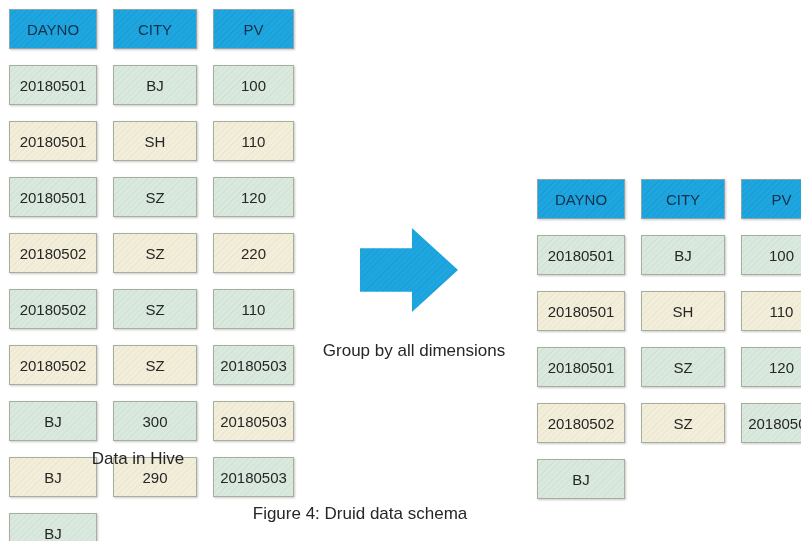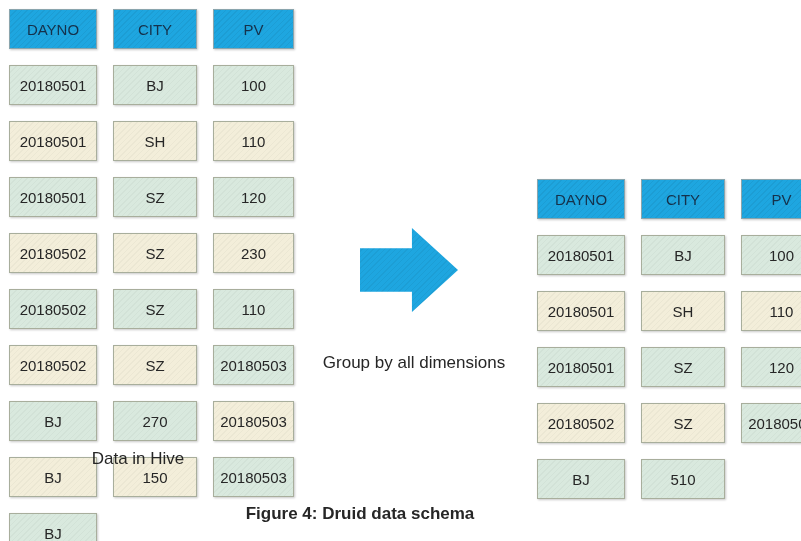--- a/index.html
+++ b/index.html
@@ -67,35 +67,34 @@
     background-color: #1ea6e0;
     background-image: repeating-linear-gradient(135deg,
       rgba(0,0,0,0.05) 0px, rgba(0,0,0,0.05) 1px,
       transparent 1px, transparent 4px);
     clip-path: polygon(0 24%, 53% 24%, 53% 0, 100% 50%, 53% 100%, 53% 76%, 0 76%);
     filter: drop-shadow(1px 1px 1px rgba(100,100,100,0.5));
   }
   .arrow-label {
     position: absolute;
     left: 299px;
-    top: 353px;
+    top: 341px;
     width: 230px;
     text-align: center;
     font-size: 17px;
     color: #262626;
   }
   .figure-caption {
     position: absolute;
     left: 0;
     top: 504px;
     width: 720px;
     text-align: center;
     font-size: 17px;
     color: #262626;
-    font-weight: bold;
   }
 </style>
 </head>
 <body>
 
 <div class="canvas">
 
   <div id="hive-table" class="data-table" data-table="hive_table">
       <div class="cell header">DAYNO</div>
       <div class="cell header">CITY</div>
@@ -104,32 +103,32 @@
       <div class="cell green">BJ</div>
       <div class="cell green">100</div>
       <div class="cell cream">20180501</div>
       <div class="cell cream">SH</div>
       <div class="cell cream">110</div>
       <div class="cell green">20180501</div>
       <div class="cell green">SZ</div>
       <div class="cell green">120</div>
       <div class="cell cream">20180502</div>
       <div class="cell cream">SZ</div>
-      <div class="cell cream">230</div>
+      <div class="cell cream">220</div>
       <div class="cell green">20180502</div>
       <div class="cell green">SZ</div>
       <div class="cell green">110</div>
       <div class="cell cream">20180502</div>
       <div class="cell cream">SZ</div>
       <div class="cell green">20180503</div>
       <div class="cell green">BJ</div>
-      <div class="cell green">270</div>
+      <div class="cell green">300</div>
       <div class="cell cream">20180503</div>
       <div class="cell cream">BJ</div>
-      <div class="cell cream">150</div>
+      <div class="cell cream">290</div>
       <div class="cell green">20180503</div>
       <div class="cell green">BJ</div>
     </div>
 
   <div id="druid-table" class="data-table" data-table="druid_table">
       <div class="cell header">DAYNO</div>
       <div class="cell header">CITY</div>
       <div class="cell header">PV</div>
       <div class="cell green">20180501</div>
       <div class="cell green">BJ</div>
@@ -137,21 +136,20 @@
       <div class="cell cream">20180501</div>
       <div class="cell cream">SH</div>
       <div class="cell cream">110</div>
       <div class="cell green">20180501</div>
       <div class="cell green">SZ</div>
       <div class="cell green">120</div>
       <div class="cell cream">20180502</div>
       <div class="cell cream">SZ</div>
       <div class="cell green">20180503</div>
       <div class="cell green">BJ</div>
-      <div class="cell green">510</div>
     </div>
 
   <div id="hive-caption" class="table-caption">Data in Hive</div>
 
 
   <div class="big-arrow"></div>
 
   <div class="arrow-label">Group by all dimensions</div>
 
   <div class="figure-caption">Figure 4: Druid data schema</div>

